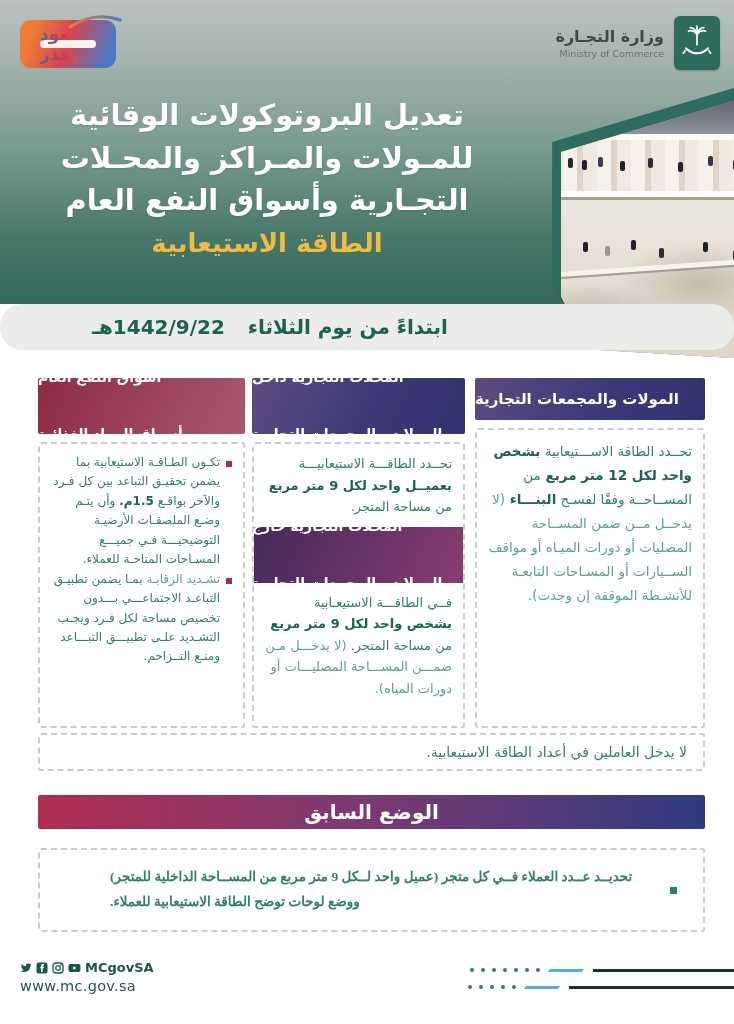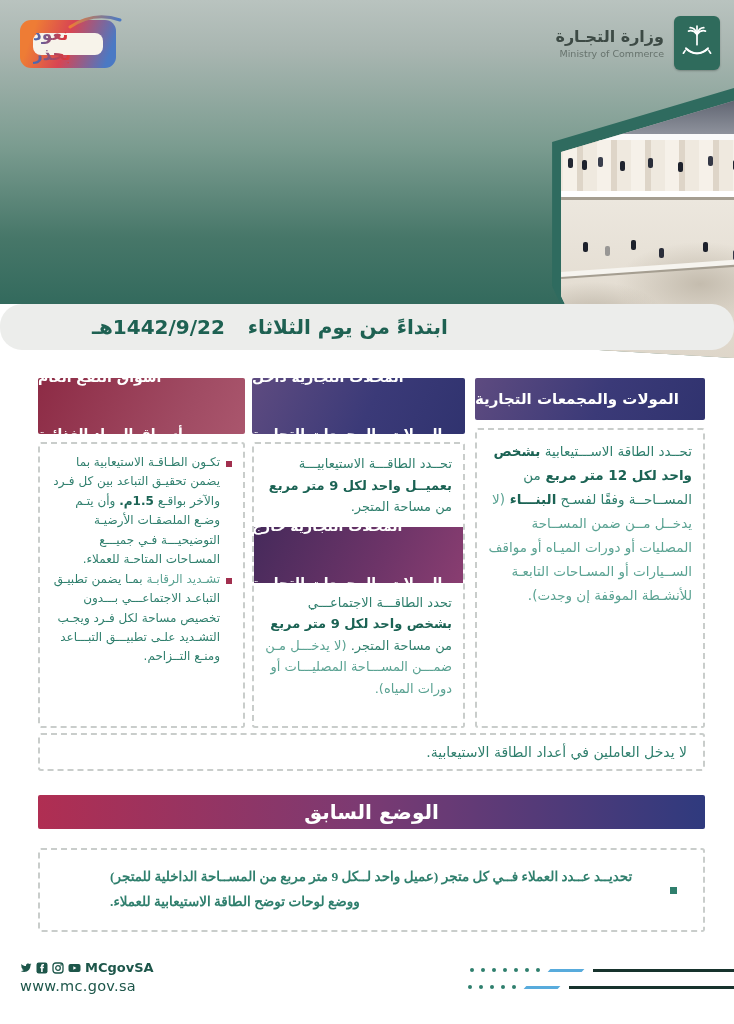--- a/index.html
+++ b/index.html
@@ -11,21 +11,21 @@
   }
 
   
   .hero{
     position:absolute;top:0;left:0;right:0;height:304px;
     background:linear-gradient(180deg,#b9c3bf 0%,#a9b6b1 16%,#7b9c90 48%,#477769 78%,#336a5d 100%);
   }
   
   .badge-wrap{position:absolute;top:20px;left:20px;width:96px;height:48px;
     background:linear-gradient(110deg,#ee7c35 15%,#d84553 48%,#4a79c4 90%);
-    border-radius:11px;padding:13px;}
+    border-radius:11px;padding:20px;}
   .badge-inner{width:100%;height:100%;background:#f7f3ea;border-radius:8px;
     display:flex;align-items:center;justify-content:center;}
   .badge-inner span{
     font-weight:700;font-size:17px;
     background:linear-gradient(90deg,#3f6cb8 0%,#d8383f 45%,#ef7a31 100%);
     -webkit-background-clip:text;background-clip:text;color:transparent;}
   .badge-swoosh{position:absolute;top:-7px;right:-6px;width:54px;height:16px;}
   
   .ministry{position:absolute;top:16px;right:14px;display:flex;align-items:center;gap:10px;}
   .ministry-text{text-align:right;color:#3d4a45;}
@@ -157,20 +157,26 @@
           <path d="M20 13 C18 8 15 6 12 6"></path>
           <path d="M20 13 C22 8 25 6 28 6"></path>
           <path d="M20 12 V4"></path>
           <path d="M7 30 Q20 42 33 31"></path>
           <path d="M33 30 Q20 42 7 31"></path>
           <path d="M6 33 l-2 3 M34 33 l2 3"></path>
         </svg>
       </div>
     </div>
 
+    <div class="title-block" dir="rtl">
+      <div class="t-line">تعديل البروتوكولات الوقائية</div>
+      <div class="t-line">للمـولات والمـراكز والمحـلات</div>
+      <div class="t-line">التجـارية وأسواق النفع العام</div>
+      <div class="subtitle">الطاقة الاستيعابية</div>
+    </div>
   </div>
 
   <div class="photo">
     <div class="photo-inner">
       <div class="ph-band-top"></div>
       <div class="ph-rail1"></div>
       <div class="ph-shops"></div>
       <div class="ph-rail2"></div>
       <div class="ph-floor"></div>
       <div class="ph-rail3"></div>
@@ -200,21 +206,21 @@
     <div class="col-header h-two hdr-navy">
       <div>المحلات التجارية داخل</div>
       <div>المولات والمجمعات التجارية</div>
     </div>
     <div class="dashed-box">
       <p class="body" dir="rtl"><span class="seg-normal">تحــدد الطاقـــة الاستيعابيـــة </span><span class="seg-bold">بعميــل واحد لكل 9 متر مربع </span><span class="seg-normal">من مساحة المتجر.</span></p>
       <div class="col-header h-two hdr-purple inner-header">
         <div>المحلات التجارية خارج</div>
         <div>المولات والمجمعات التجارية</div>
       </div>
-      <p class="body" dir="rtl"><span class="seg-normal">تحدد الطاقـــة الاجتماعـــي </span><span class="seg-bold">بشخص واحد لكل 9 متر مربع </span><span class="seg-normal">من مساحة المتجر. </span><span class="seg-light">(لا يدخـــل مـن ضمـــن المســـاحة المصليـــات أو دورات المياه).</span></p>
+      <p class="body" dir="rtl"><span class="seg-normal">فــي الطاقـــة الاستيعـابية </span><span class="seg-bold">بشخص واحد لكل 9 متر مربع </span><span class="seg-normal">من مساحة المتجر. </span><span class="seg-light">(لا يدخـــل مـن ضمـــن المســـاحة المصليـــات أو دورات المياه).</span></p>
     </div>
   </div>
 
   <div class="col col-left">
     <div class="col-header h-two hdr-maroon">
       <div>أسواق النفع العام</div>
       <div>و أسواق المواد الغذائية</div>
     </div>
     <div class="dashed-box">
       <div class="bullet-row" dir="rtl">

